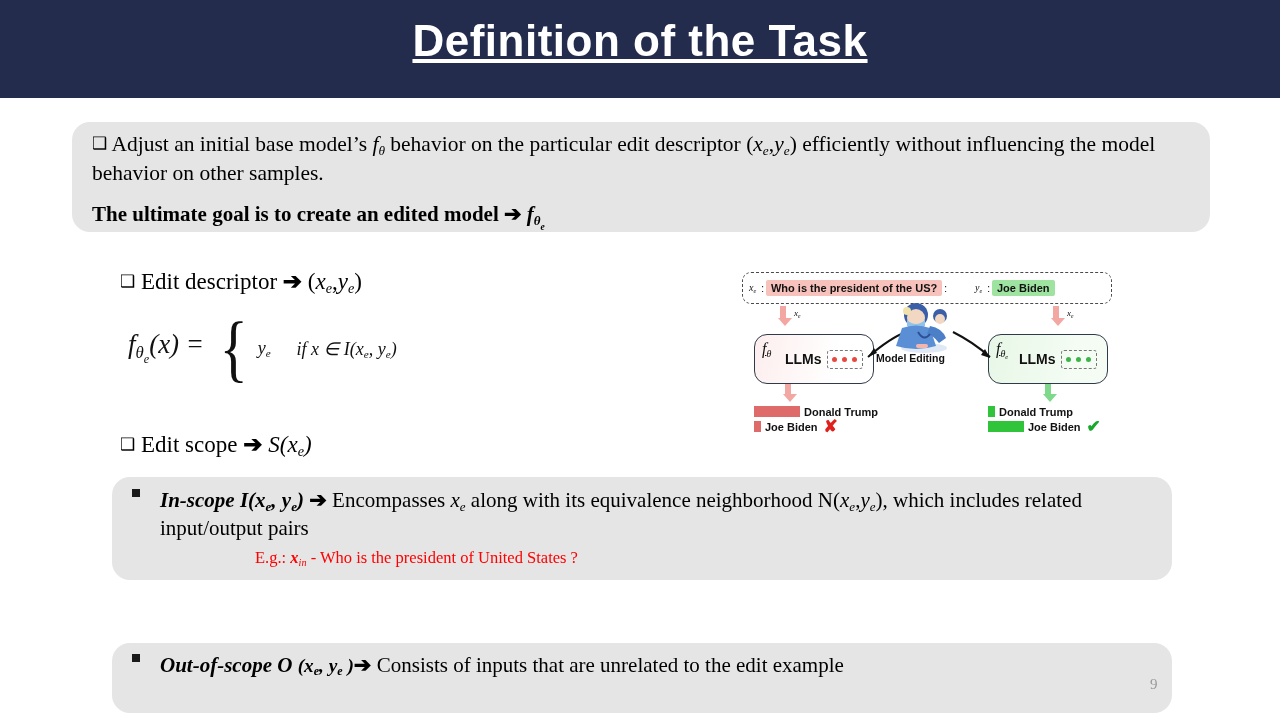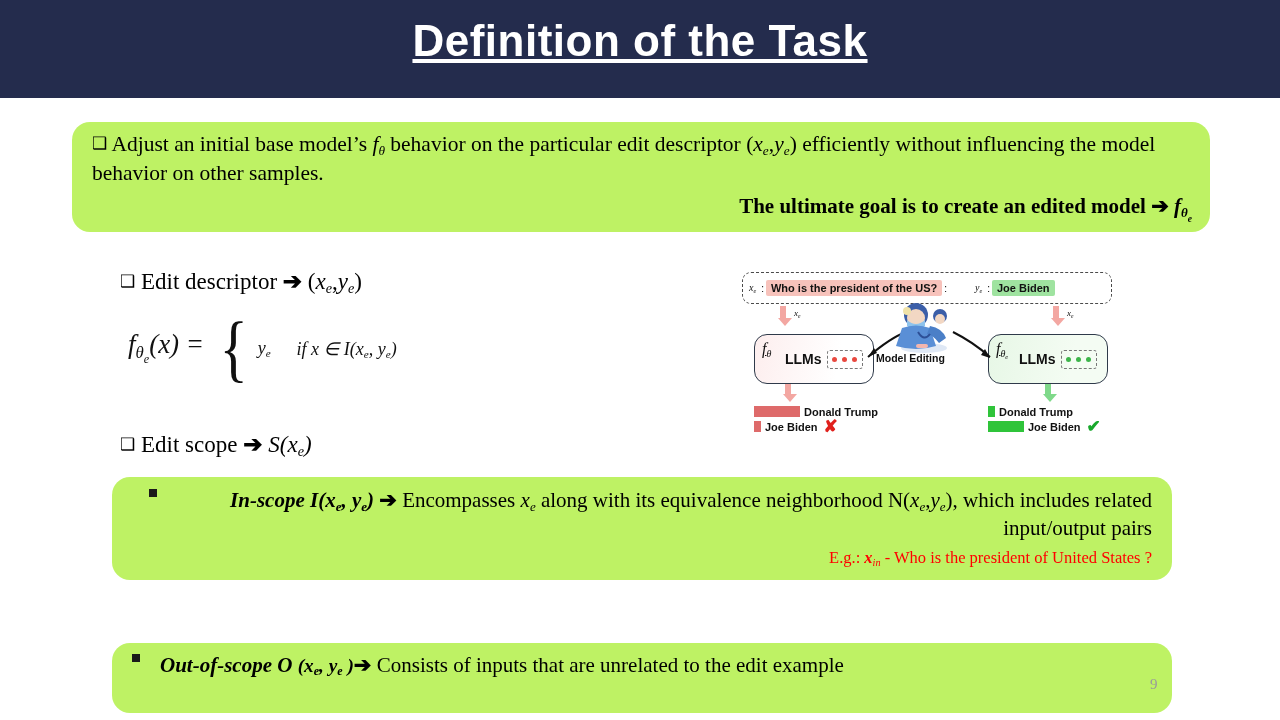--- a/index.html
+++ b/index.html
@@ -21,21 +21,21 @@
     color:#ffffff;
     font-family:"Liberation Sans", sans-serif;
     font-weight:bold;
     font-size:44px;
     letter-spacing:0.5px;
     text-decoration:underline;
   }
   
   .panel{
     position:absolute;
-    background:#bef264;
+    background:#e5e5e5;
     border-radius:18px;
   }
   .bullet-box{
     font-family:"Liberation Sans", sans-serif;
     font-size:17px;
     line-height:1;
     vertical-align:2px;
   }
   .sq-bullet{
     display:inline-block;
@@ -48,21 +48,21 @@
   .arrow{font-family:"Liberation Sans",sans-serif;font-weight:bold;}
 
   
   #box1{left:72px;top:122px;width:1138px;height:110px;}
   #box1 .body{
     position:absolute;left:20px;top:8px;width:1100px;
     font-size:21.5px;line-height:1.33;color:#000;
   }
   #box1 .l1{display:block;text-indent:0;}
   #box1 .goal{
-    display:block;text-align:right;font-weight:bold;font-size:21px;margin-top:4px;
+    display:block;text-align:left;font-weight:bold;font-size:21px;margin-top:12px;
   }
   
   #edit-desc{
     position:absolute;left:120px;top:268px;font-size:23px;color:#000;
   }
   
   #equation{
     position:absolute;left:128px;top:322px;
     font-size:27px;color:#111;
     display:flex;align-items:center;
@@ -75,21 +75,21 @@
   }
   #equation table{border-collapse:collapse;font-size:18px;}
   #equation td{padding:1px 0;vertical-align:middle;}
   #equation td.cond{padding-left:26px;white-space:nowrap;}
   
   #edit-scope{
     position:absolute;left:120px;top:431px;font-size:23px;color:#000;
   }
   
   #box2{left:112px;top:477px;width:1060px;height:103px;}
-  #box2 .row{position:absolute;left:20px;top:9px;width:1020px;text-align:right;}
+  #box2 .row{position:absolute;left:20px;top:9px;width:1020px;}
   #box2 .txt{
     display:inline-block;margin-left:16px;width:975px;
     font-size:21px;line-height:1.32;vertical-align:top;color:#000;
   }
   .eg{
     color:#ff0000;font-size:16.5px;margin-top:4px;display:block;
     padding-left:95px;font-family:"Liberation Serif",serif;
   }
   
   #box3{left:112px;top:603px;width:1060px;height:70px;margin-top:40px;}

